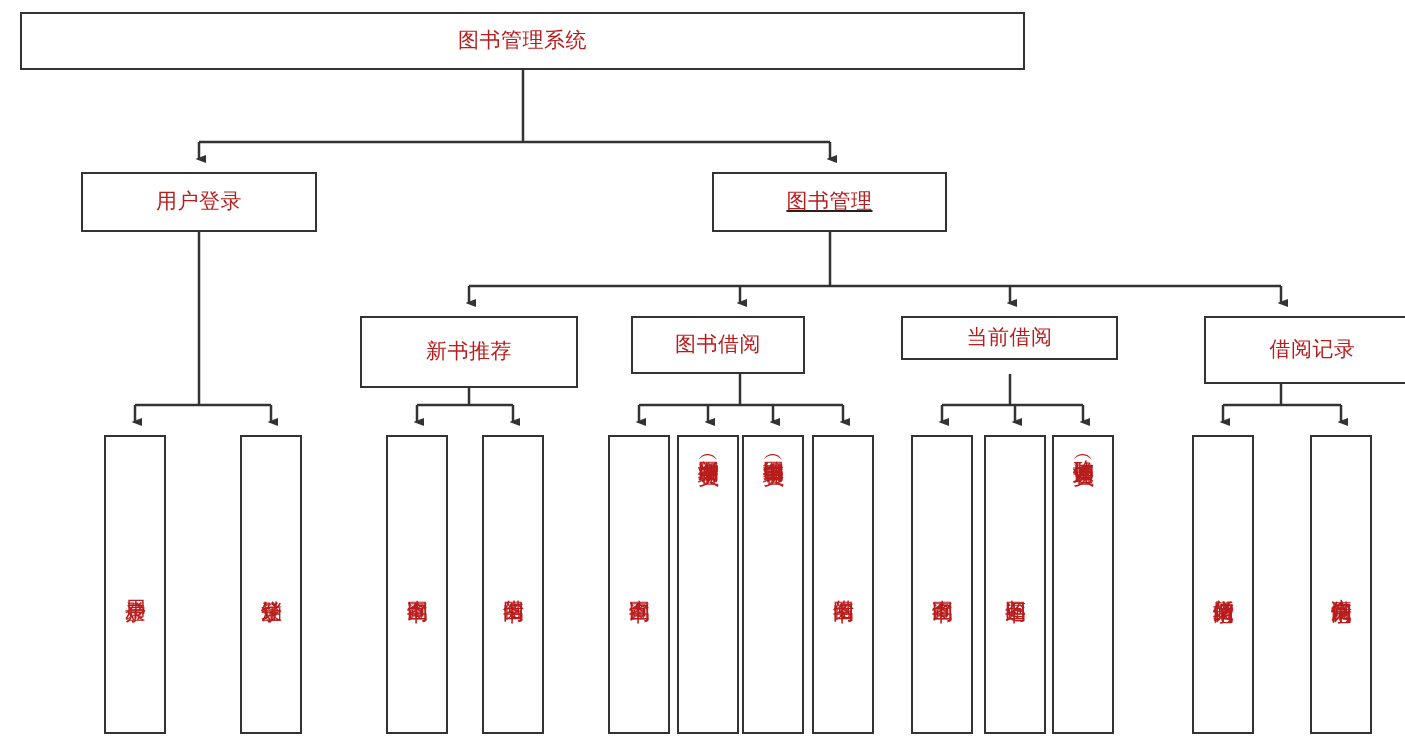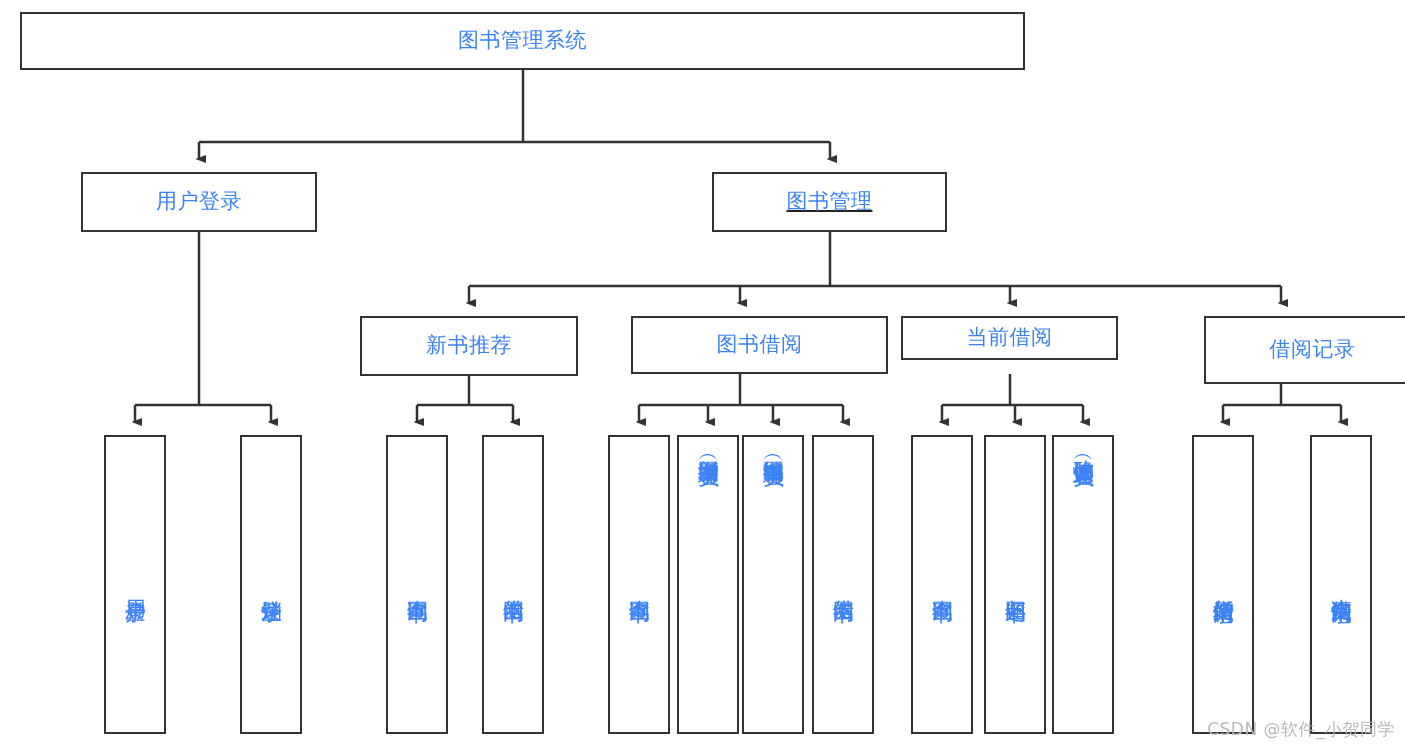--- a/index.html
+++ b/index.html
@@ -34,21 +34,21 @@
     align-items: center;
     justify-content: center;
     color: #222222;
     z-index: 2;
   }
   .node-label {
     font-size: 21px;
     line-height: 1.12;
     letter-spacing: 0.5px;
     white-space: nowrap;
-    color: #3b82f6;
+    color: #b91c1c;
   }
   
   .node.horizontal .node-label {
     writing-mode: horizontal-tb;
   }
   
   .node.vertical {
     align-items: flex-start;
     justify-content: center;
     padding-top: 6px;
@@ -128,24 +128,24 @@
   <div id="node-layer">
       <div class="node horizontal" style="left: 20px; top: 12px; width: 1005px; height: 58px;">
         <span class="node-label">图书管理系统</span>
       </div>
       <div class="node horizontal" style="left: 81px; top: 172px; width: 236px; height: 60px;">
         <span class="node-label">用户登录</span>
       </div>
       <div class="node horizontal" style="left: 712px; top: 172px; width: 235px; height: 60px; text-decoration: underline;">
         <span class="node-label">图书管理</span>
       </div>
-      <div class="node horizontal" style="left: 360px; top: 316px; width: 218px; height: 60px;">
+      <div class="node horizontal" style="left: 360px; top: 316px; width: 218px; height: 72px;">
         <span class="node-label">新书推荐</span>
       </div>
-      <div class="node horizontal" style="left: 631px; top: 316px; width: 257px; height: 58px;">
+      <div class="node horizontal" style="left: 631px; top: 316px; width: 174px; height: 58px;">
         <span class="node-label">图书借阅</span>
       </div>
       <div class="node horizontal" style="left: 901px; top: 316px; width: 217px; height: 44px;">
         <span class="node-label">当前借阅</span>
       </div>
       <div class="node horizontal" style="left: 1204px; top: 316px; width: 217px; height: 68px;">
         <span class="node-label">借阅记录</span>
       </div>
       <div class="node vertical centered" style="left: 104px; top: 435px; width: 62px; height: 299px;">
         <span class="node-label">用户登录</span>
@@ -181,14 +181,13 @@
         <span class="node-label">确认归还（管理员）</span>
       </div>
       <div class="node vertical centered" style="left: 1192px; top: 435px; width: 62px; height: 299px;">
         <span class="node-label">新增借阅记录</span>
       </div>
       <div class="node vertical centered" style="left: 1310px; top: 435px; width: 62px; height: 299px;">
         <span class="node-label">查询借阅记录</span>
       </div>
     </div>
 
-  <div id="watermark">CSDN @软件_小贺同学</div>
 </div>
 
 </body></html>

